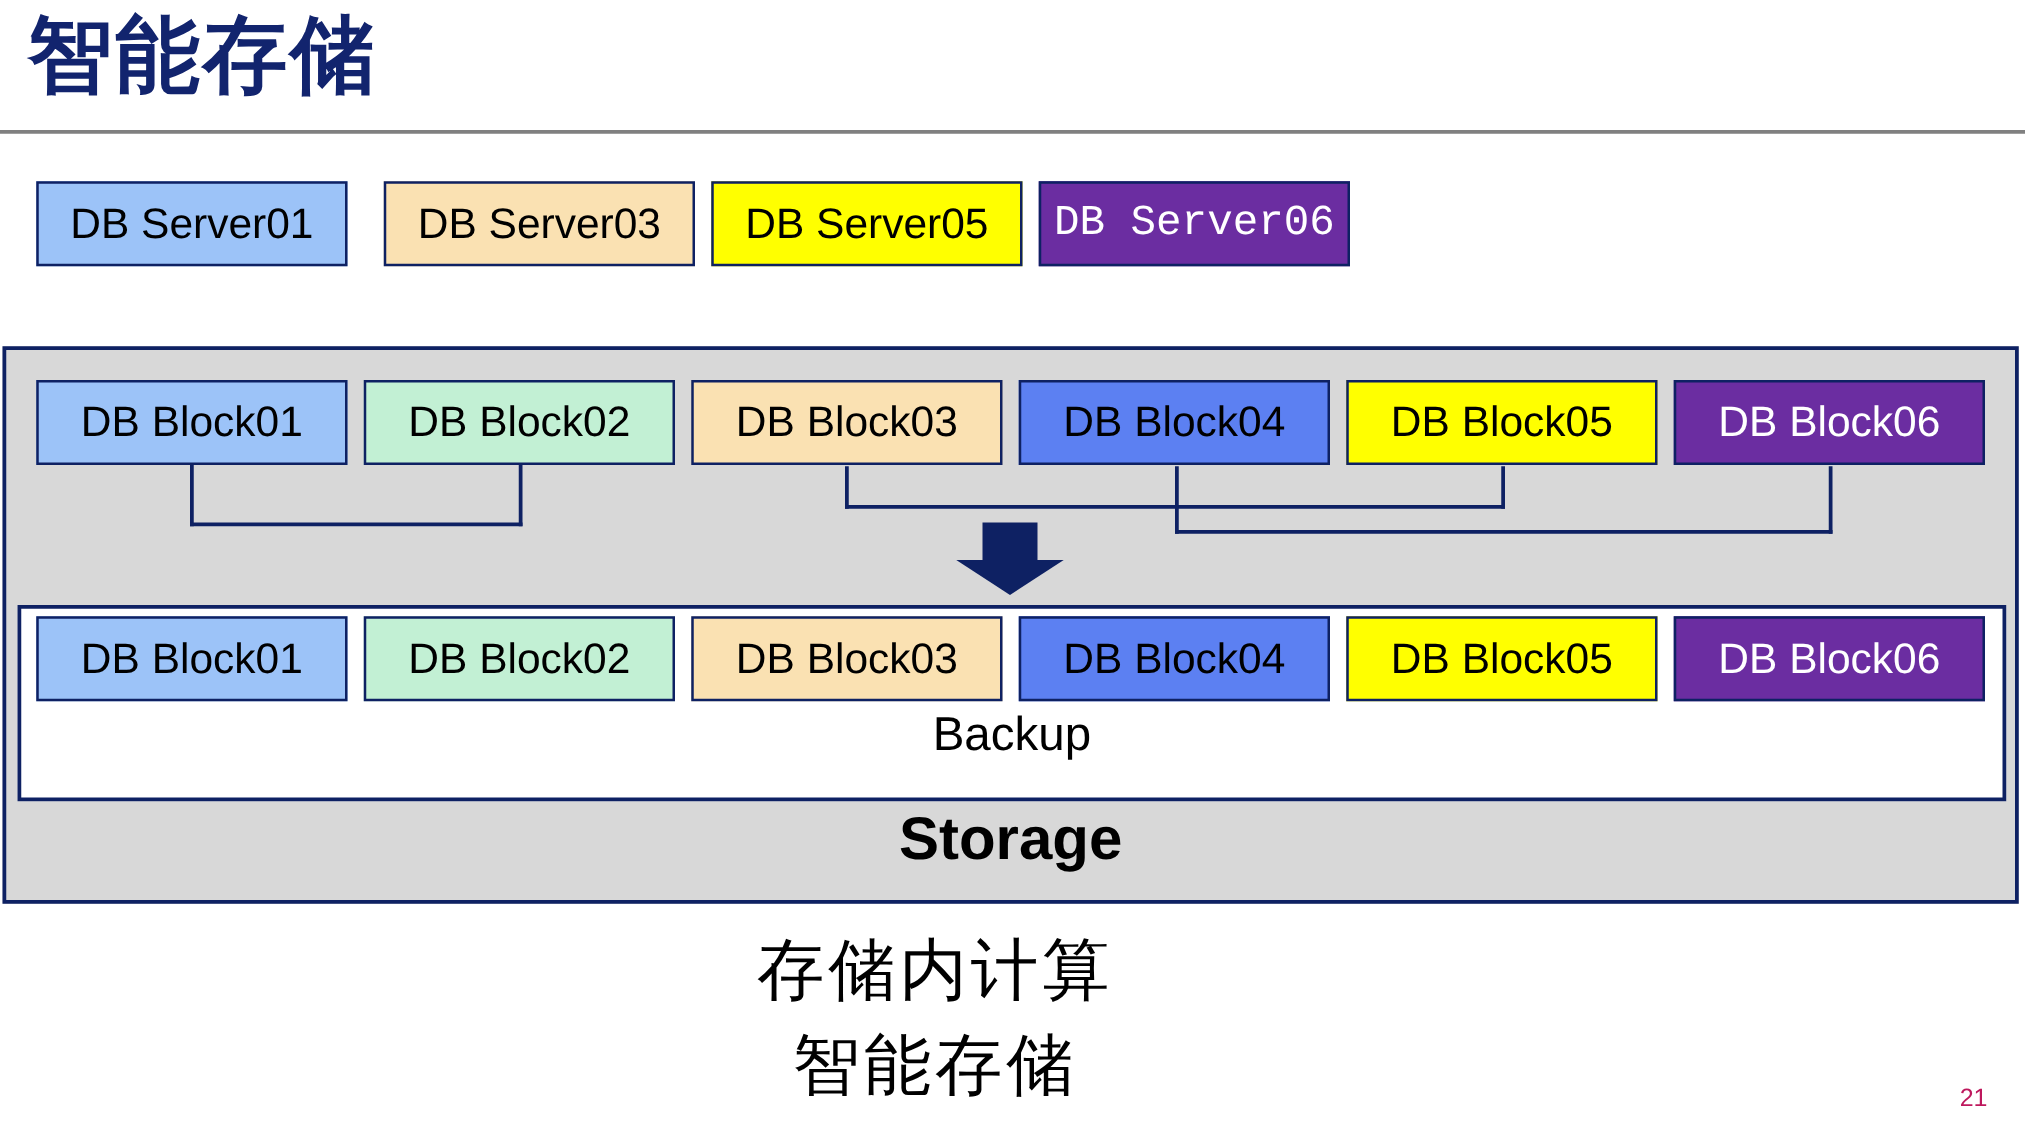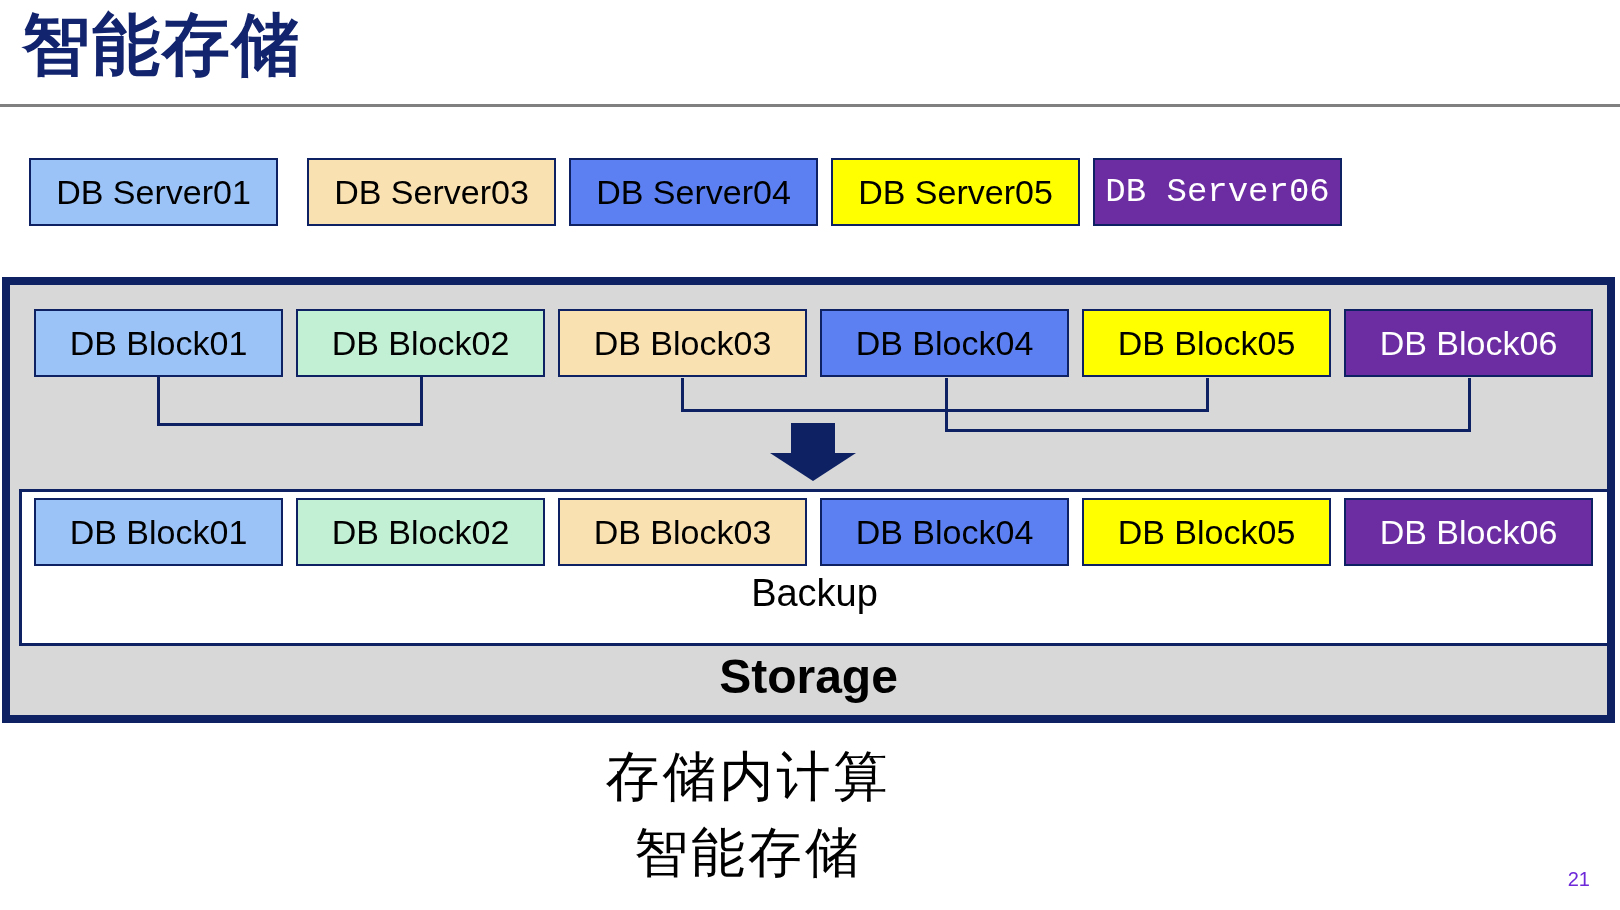--- a/index.html
+++ b/index.html
@@ -15,24 +15,24 @@
     letter-spacing:2px;white-space:nowrap;
   }
   #title-rule{left:0;top:104px;width:1620px;height:3px;background:#808080;}
   .box-row{position:absolute;display:flex;gap:13px;}
   .box{
     width:249px;height:68px;box-sizing:border-box;
     border:2px solid #0E2163;
     display:flex;align-items:center;justify-content:center;
     font-size:34px;white-space:nowrap;
   }
-  #server-row{left:29px;top:158px;align-items:flex-end;}
+  #server-row{left:29px;top:145px;align-items:flex-end;}
   #outer-container{
     left:2px;top:277px;width:1613px;height:446px;box-sizing:border-box;
-    background:#D8D8D8;border:8px solid #1d4ed8;
+    background:#D8D8D8;border:3px solid #1d4ed8;
   }
   #block-row-top{left:24px;top:24px;}
   .conn{position:absolute;background:#0E2163;}
   
   #conn-a-v1{left:147px;top:92px;width:3px;height:49px;}
   #conn-a-h {left:147px;top:138px;width:266px;height:3px;}
   #conn-a-v2{left:410px;top:92px;width:3px;height:49px;}
   
   #conn-b-v1{left:671px;top:93px;width:3px;height:34px;}
   #conn-b-h {left:671px;top:124px;width:528px;height:3px;}
@@ -70,21 +70,20 @@
 </head>
 <body>
 
 <div class="abs" id="title" style="color: rgb(18, 36, 110);">智能存储</div>
 
 <div class="abs" id="title-rule" style="background: rgb(128, 128, 128);"></div>
 
 <div class="box-row" id="server-row">
   <div class="box" style="background: rgb(156, 195, 248); color: rgb(0, 0, 0);">DB Server01</div>
   <div class="box" style="background: rgb(250, 225, 178); color: rgb(0, 0, 0); margin-left: 16px;">DB Server03</div>
-  <div class="box" style="background: rgb(92, 128, 242); color: rgb(0, 0, 0);">DB Server04</div>
   <div class="box" style="background: rgb(255, 255, 0); color: rgb(0, 0, 0);">DB Server05</div>
   <div class="box" style="background: rgb(107, 45, 161); color: rgb(255, 255, 255); font-family: Liberation Mono, monospace;">DB Server06</div>
 </div>
 
 <div class="abs" id="outer-container" style="background: rgb(216, 216, 216); border-color: rgb(14, 33, 99);">
 
   <div class="box-row" id="block-row-top">
     <div class="box" style="background: rgb(156, 195, 248); color: rgb(0, 0, 0);">DB Block01</div>
     <div class="box" style="background: rgb(194, 240, 212); color: rgb(0, 0, 0);">DB Block02</div>
     <div class="box" style="background: rgb(250, 225, 178); color: rgb(0, 0, 0);">DB Block03</div>
@@ -121,13 +120,13 @@
   </div>
 
   <div id="storage-label">Storage</div>
 </div>
 
 <div class="abs" id="annotation">
   <div>存储内计算</div>
   <div>智能存储</div>
 </div>
 
-<div class="abs" id="page-number" style="color: #6d28d9;">21</div>
+<div class="abs" id="page-number" style="color: #be185d;">21</div>
 
 </body></html>

